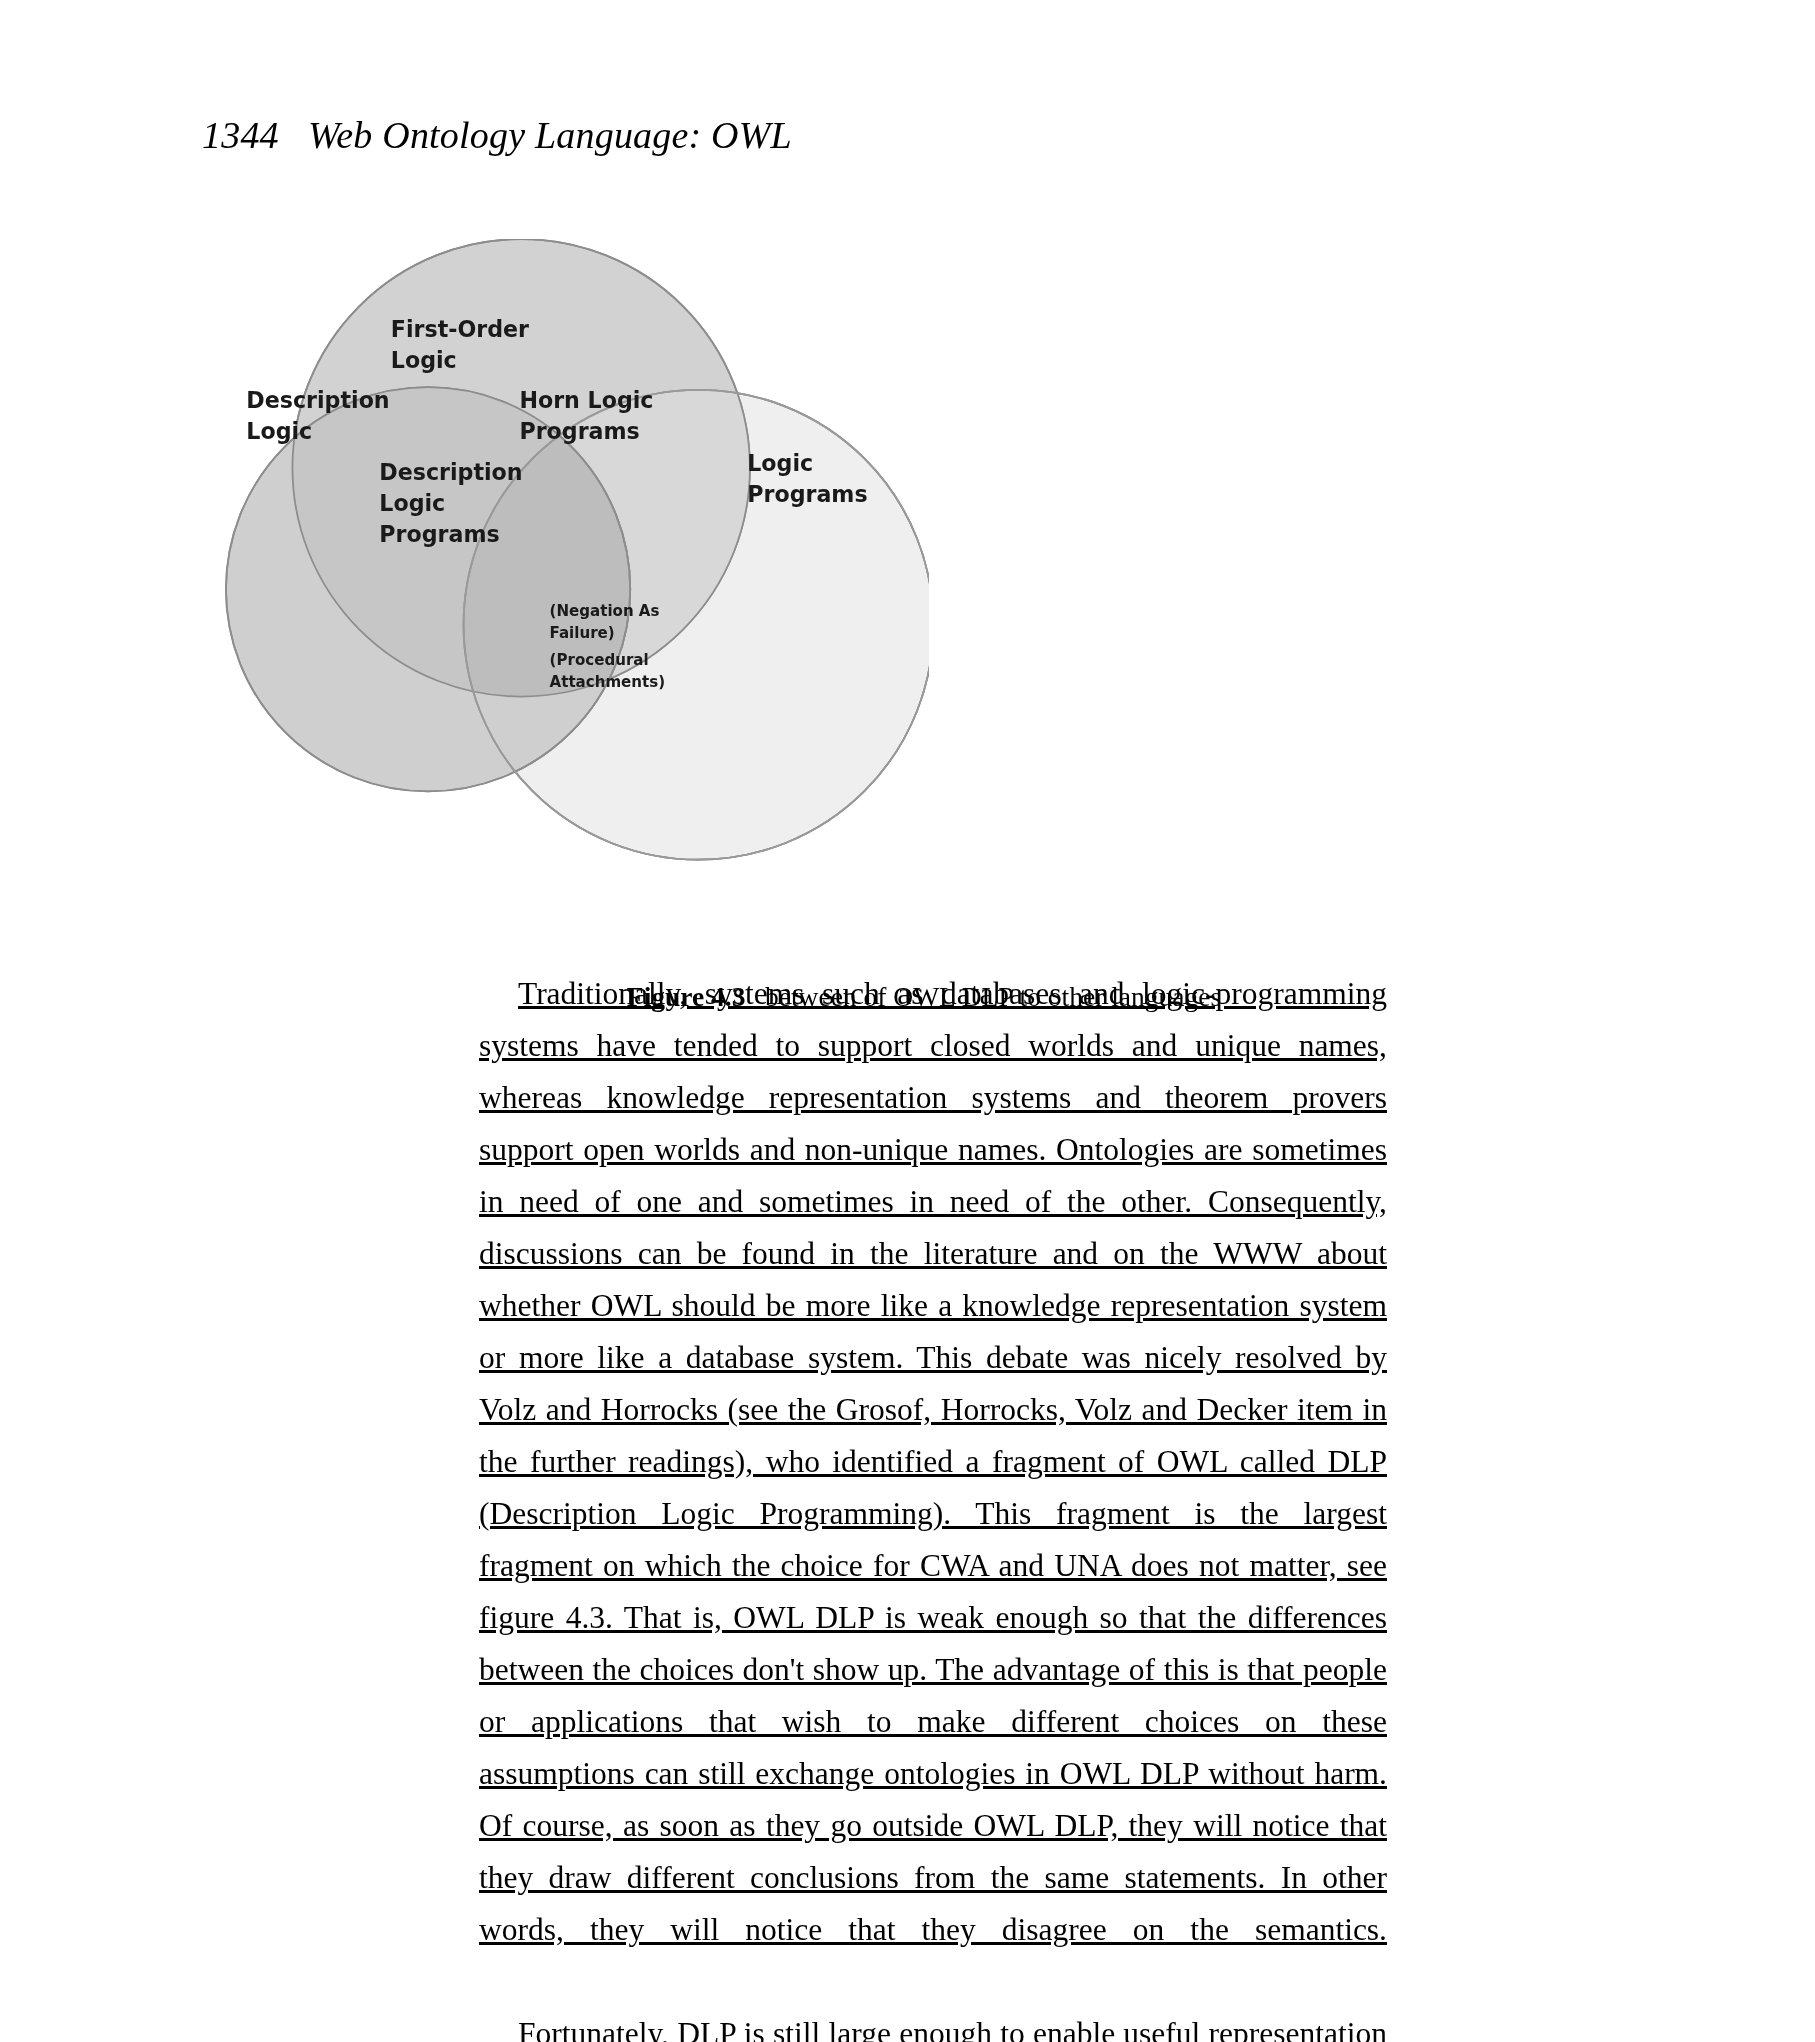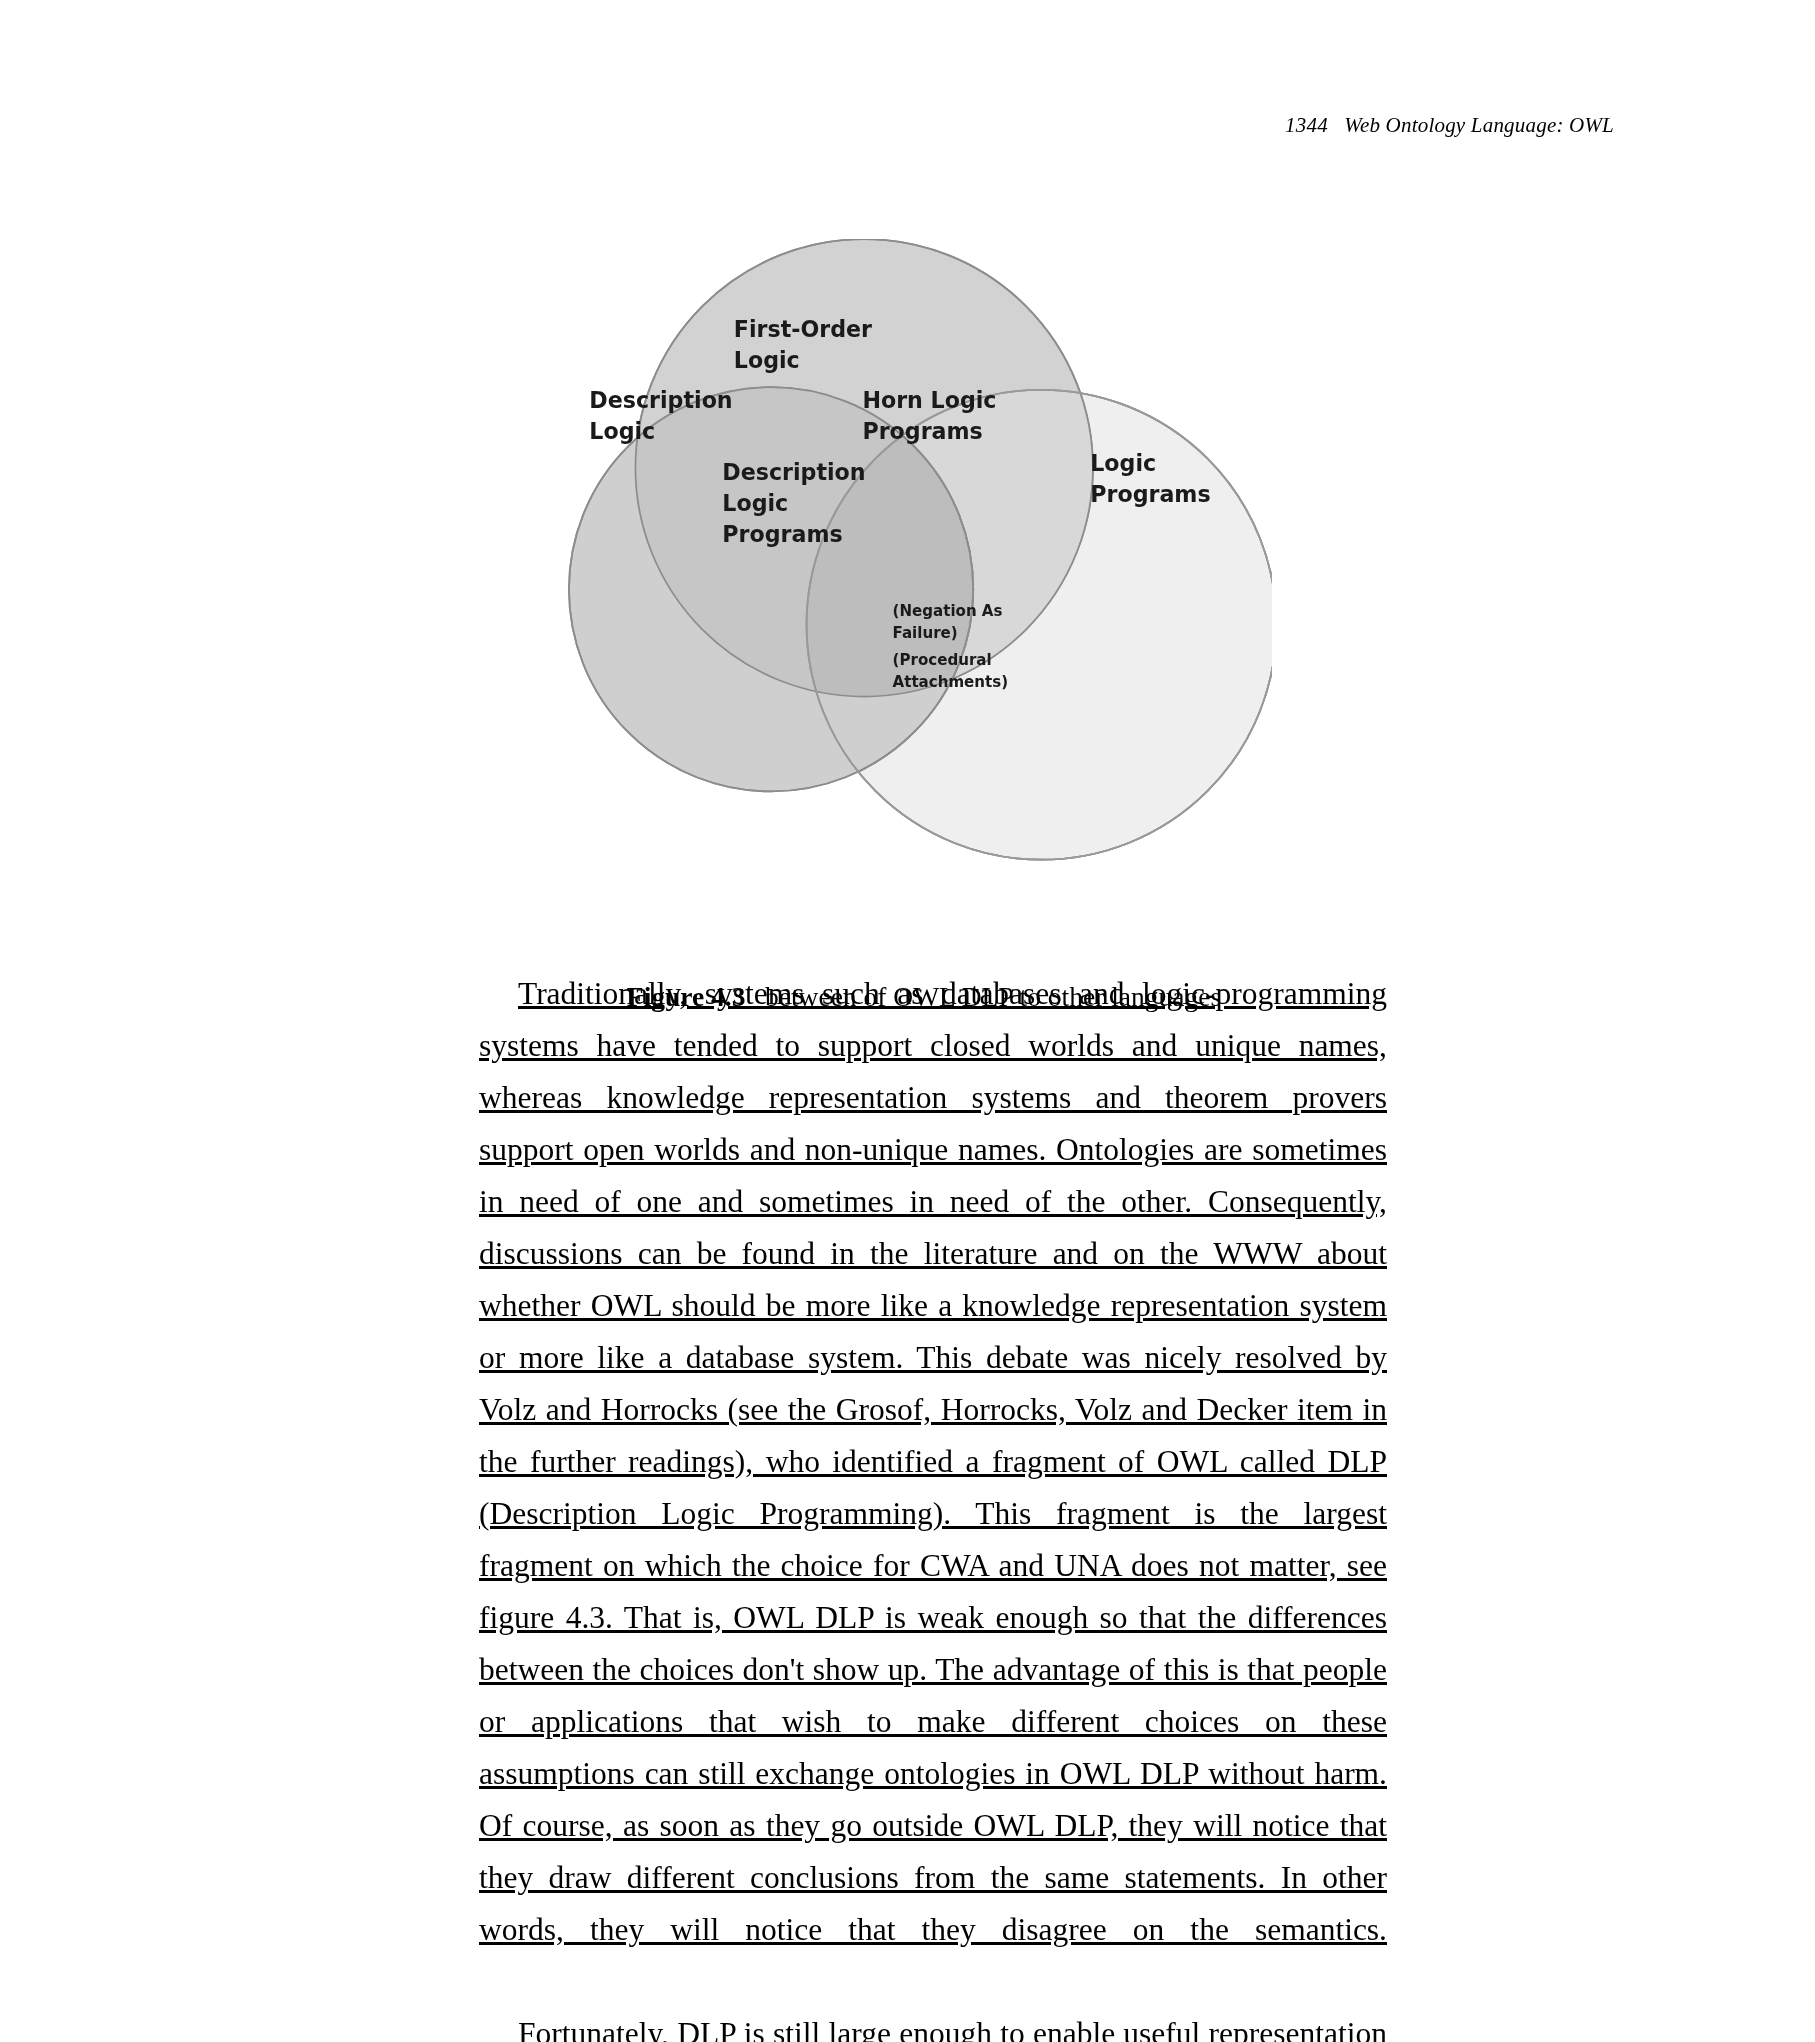--- a/index.html
+++ b/index.html
@@ -18,39 +18,39 @@
 
   
   .running-head {
     position: absolute;
     top: 113px;
     left: 202px;
     right: 202px;
     height: 41px;
     display: flex;
     align-items: baseline;
-    justify-content: flex-end;
+    justify-content: flex-start;
     font-style: italic;
-    font-size: 21px;
+    font-size: 38px;
     letter-spacing: 0.2px;
   }
   .folio { font-style: italic; }
   .head-right { font-style: italic; white-space: pre; }
 
   
   .figure-block {
     position: absolute;
     top: 239px;
     left: 202px;
     right: 202px;
   }
   .venn-wrap {
     width: 100%;
     display: flex;
-    justify-content: center;
+    justify-content: flex-start;
   }
   .venn {
     display: block;
   }
   .venn text {
     font-family: "DejaVu Sans", "Liberation Sans", sans-serif;
     font-weight: bold;
     fill: #1a1a1a;
   }
   .lbl-main { font-size: 25px; }

